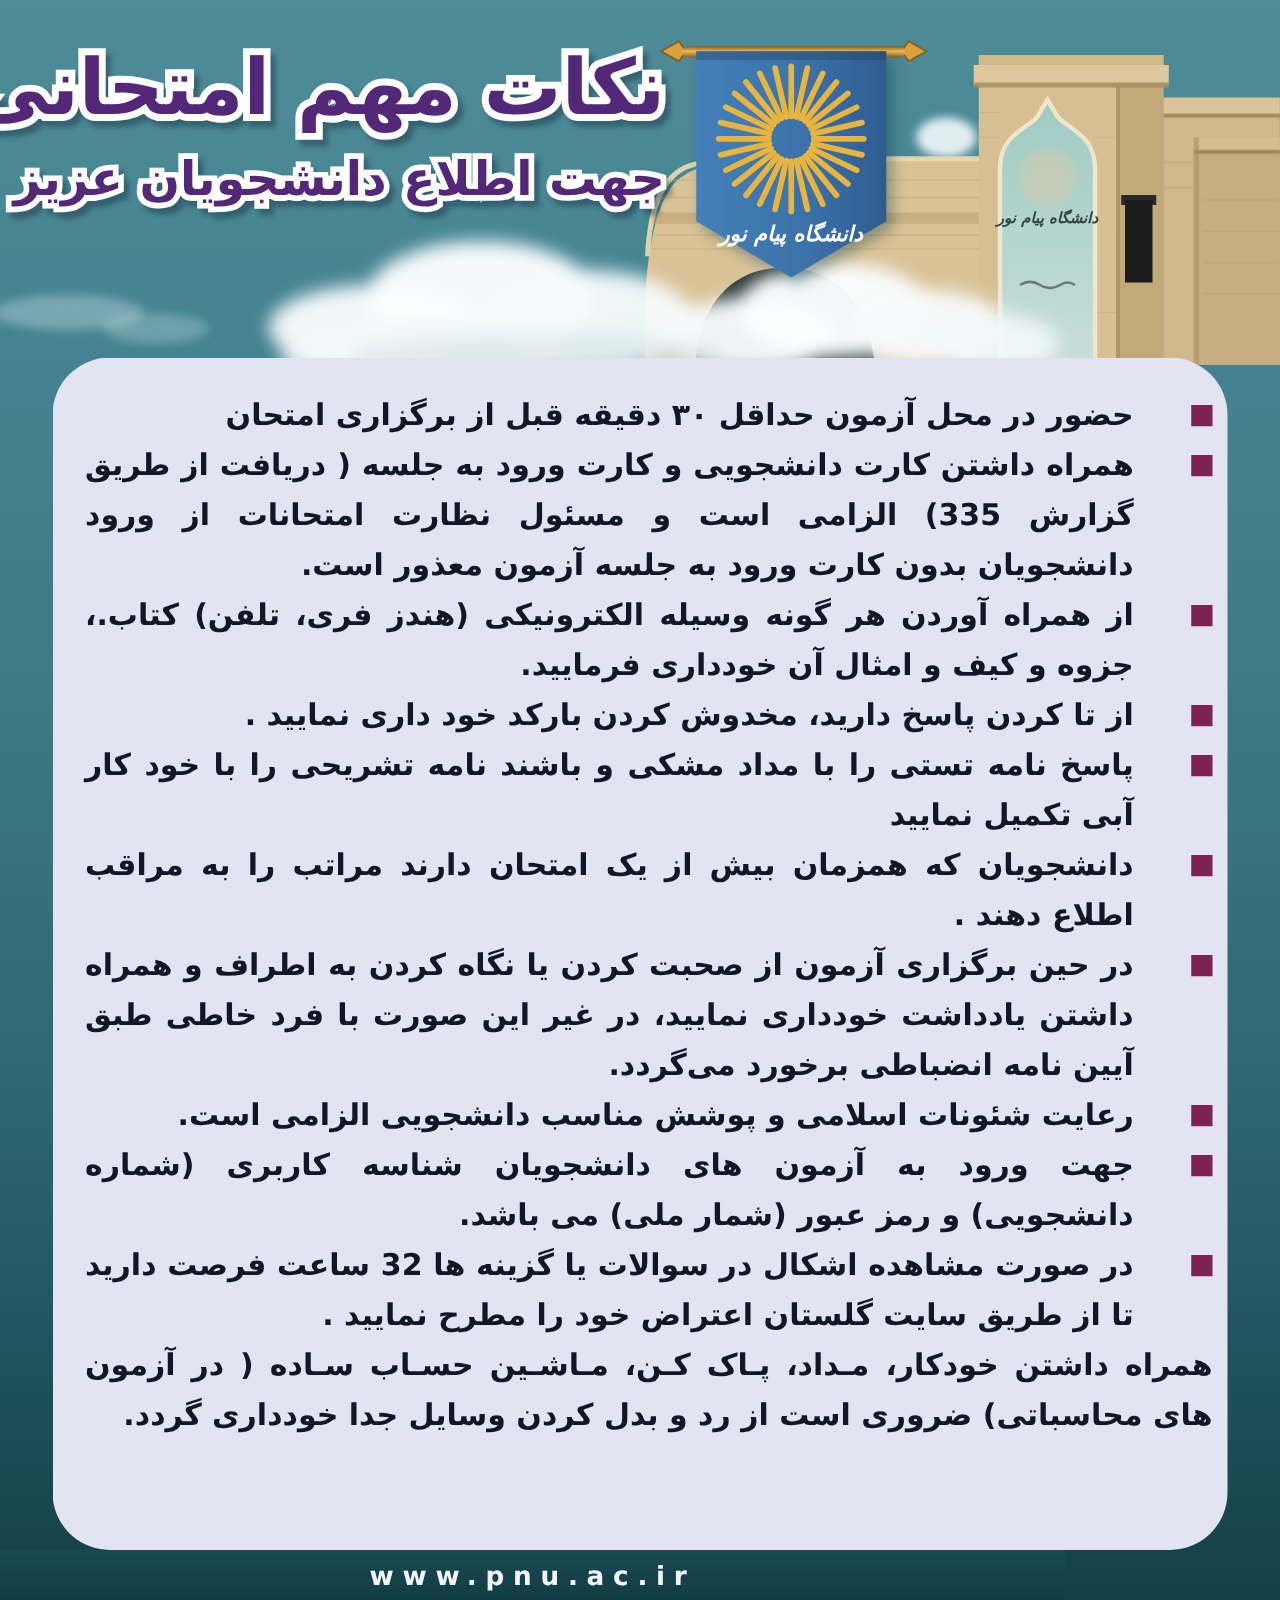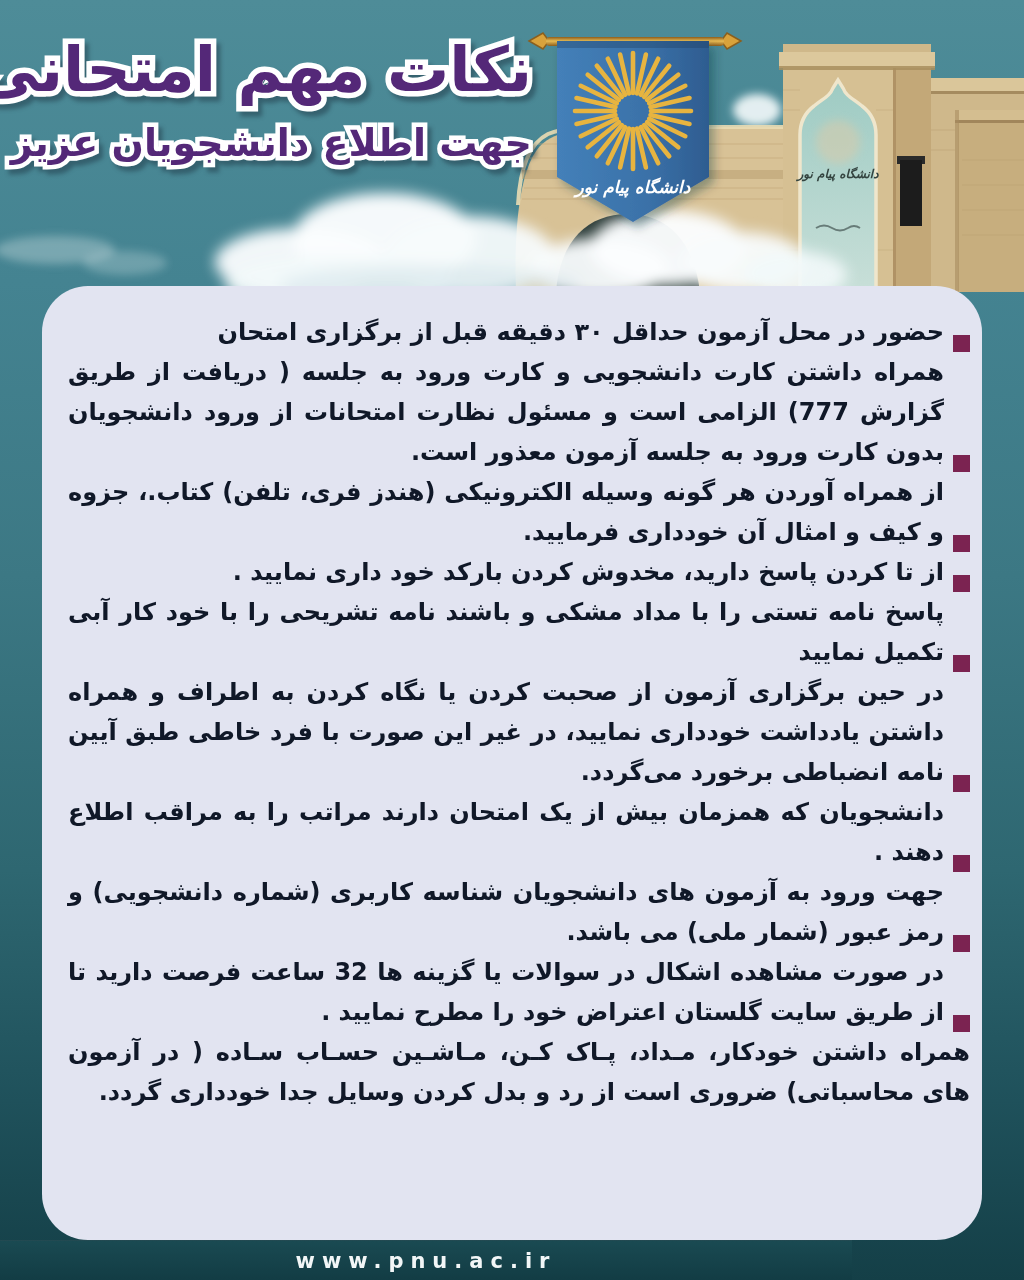--- a/index.html
+++ b/index.html
@@ -29,21 +29,21 @@
   .title-line2{font-size:38px;font-weight:bold;line-height:1.3;margin-top:8px;}
   .title-line2 .stroke{-webkit-text-stroke:9px #ffffff;}
   
   .card{
     position:absolute;left:42px;top:286px;width:940px;height:954px;
     background:var(--card-bg);border-radius:46px;overflow:hidden;z-index:4;
   }
   .notes-list{
     padding:26px 12px 14px 26px;direction:rtl;
   }
-  .note-item{display:flex;align-items:flex-end;direction:rtl;}
+  .note-item{display:flex;align-items:flex-start;direction:rtl;gap:37px;}
   .note-bullet{
     flex:none;width:17px;height:17px;background:var(--bullet);
     margin-top:12px;margin-left:9px;
   }
   .note-text{
     flex:1;font-size:24px;font-weight:bold;color:var(--ink);
     line-height:40px;text-align:justify;text-align-last:right;
   }
   
   .footer{
@@ -218,50 +218,54 @@
 
   <div class="card">
     <div class="notes-list">
     <div class="note-item">
       <span class="note-bullet"></span>
       <span class="note-text">حضور در محل آزمون حداقل ۳۰ دقیقه قبل از برگزاری امتحان</span>
     </div>
 
     <div class="note-item">
       <span class="note-bullet"></span>
-      <span class="note-text">همراه داشتن کارت دانشجویی و کارت ورود به جلسه ( دریافت از طریق گزارش 777) الزامی است و مسئول نظارت امتحانات از ورود دانشجویان بدون کارت ورود به جلسه آزمون معذور است.</span>
+      <span class="note-text">همراه داشتن کارت دانشجویی و کارت ورود به جلسه ( دریافت از طریق گزارش 335) الزامی است و مسئول نظارت امتحانات از ورود دانشجویان بدون کارت ورود به جلسه آزمون معذور است.</span>
     </div>
 
     <div class="note-item">
       <span class="note-bullet"></span>
       <span class="note-text">از همراه آوردن هر گونه وسیله الکترونیکی (هندز فری، تلفن) کتاب.، جزوه و کیف و امثال آن خودداری فرمایید.</span>
     </div>
 
     <div class="note-item">
       <span class="note-bullet"></span>
       <span class="note-text">از تا کردن پاسخ دارید، مخدوش کردن بارکد خود داری نمایید .</span>
     </div>
 
     <div class="note-item">
       <span class="note-bullet"></span>
       <span class="note-text">پاسخ نامه تستی را با مداد مشکی و باشند نامه تشریحی را با خود کار آبی تکمیل نمایید</span>
     </div>
 
 
     <div class="note-item">
       <span class="note-bullet"></span>
+      <span class="note-text">دانشجویان که همزمان بیش از یک امتحان دارند مراتب را به مراقب اطلاع دهند .</span>
+    </div>
+
+    <div class="note-item">
+      <span class="note-bullet"></span>
       <span class="note-text">در حین برگزاری آزمون از صحبت کردن یا نگاه کردن به اطراف و همراه داشتن یادداشت خودداری نمایید، در غیر این صورت با فرد خاطی طبق آیین نامه انضباطی برخورد می‌گردد.</span>
     </div>
 
-    <div class="note-item">
-      <span class="note-bullet"></span>
-      <span class="note-text">دانشجویان که همزمان بیش از یک امتحان دارند مراتب را به مراقب اطلاع دهند .</span>
-    </div>
-
-
+
+    <div class="note-item">
+      <span class="note-bullet"></span>
+      <span class="note-text">رعایت شئونات اسلامی و پوشش مناسب دانشجویی الزامی است.</span>
+    </div>
 
     <div class="note-item">
       <span class="note-bullet"></span>
       <span class="note-text">جهت ورود به آزمون های دانشجویان شناسه کاربری (شماره دانشجویی)  و رمز عبور (شمار ملی) می باشد.</span>
     </div>
 
     <div class="note-item">
       <span class="note-bullet"></span>
       <span class="note-text">در صورت مشاهده اشکال در سوالات یا گزینه ها 32 ساعت فرصت دارید تا از طریق سایت گلستان اعتراض خود را مطرح نمایید .</span>
     </div>

